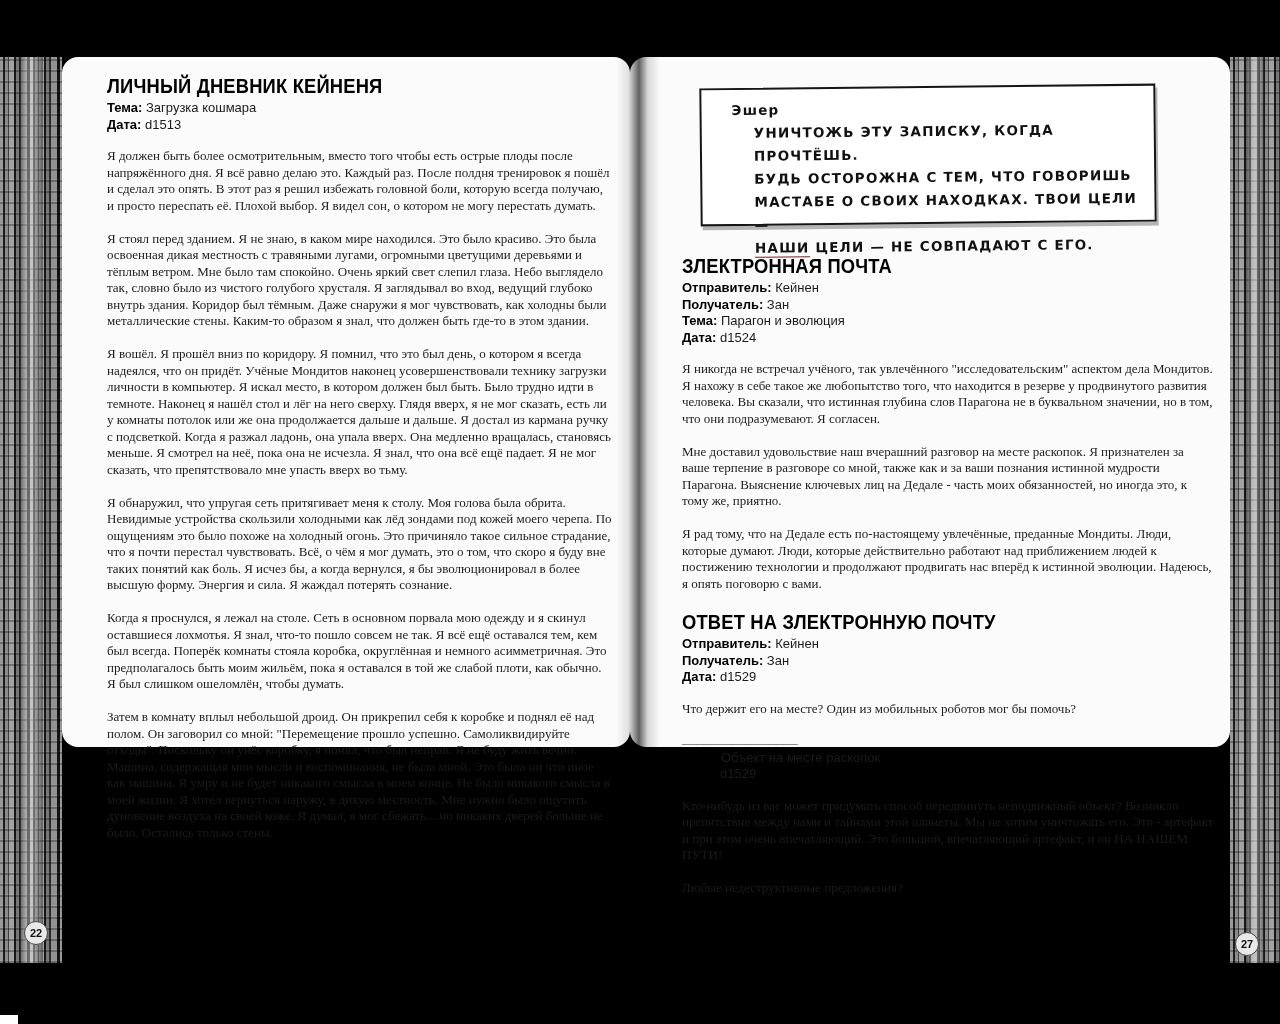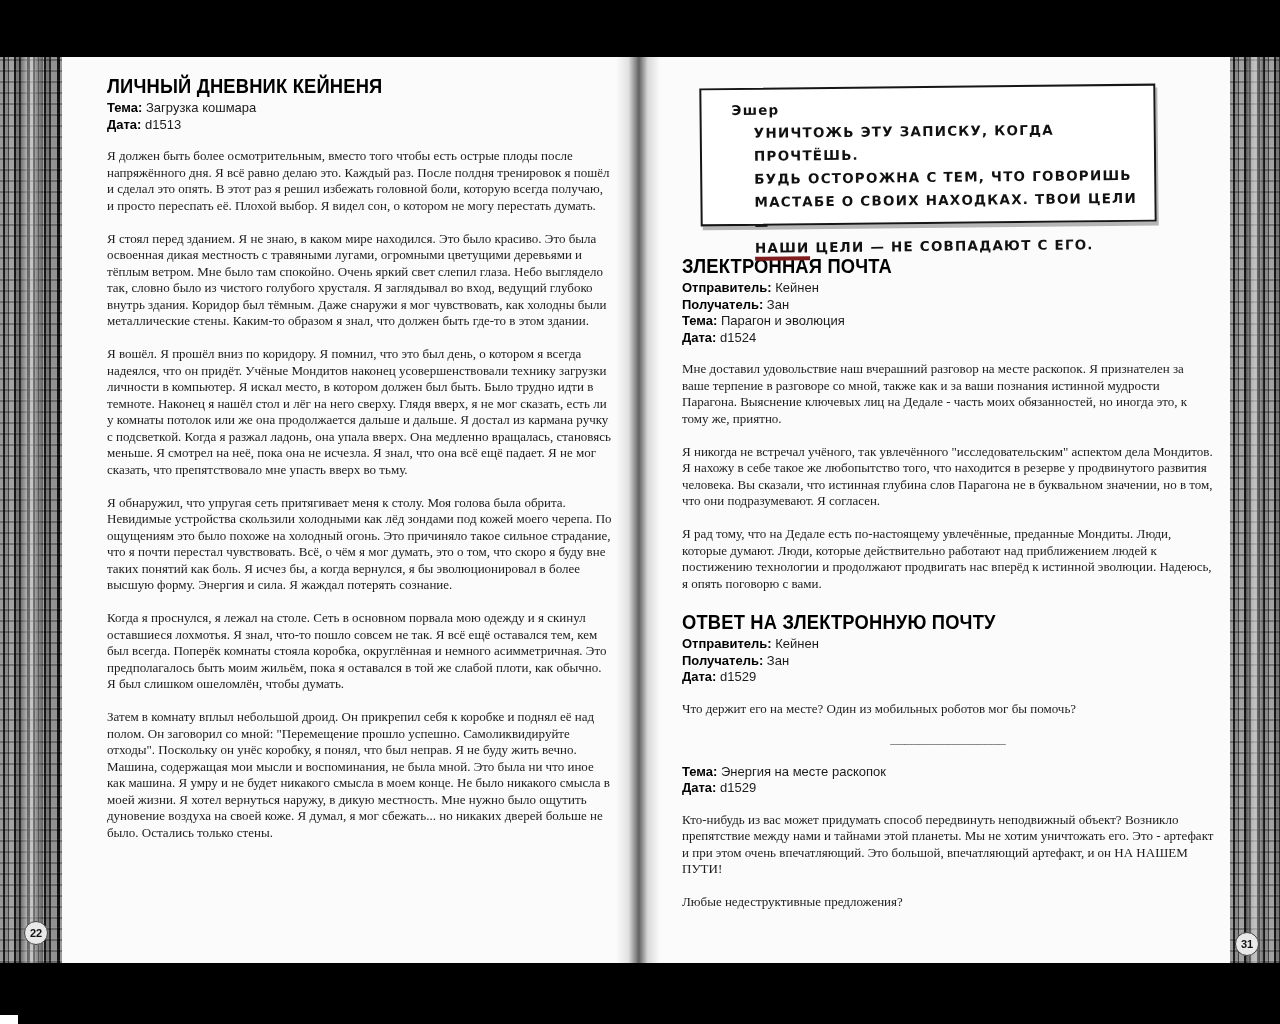--- a/index.html
+++ b/index.html
@@ -18,21 +18,21 @@
         #a2a2a2 9px 14px, #161616 14px 16px, #777 16px 19px, #2a2a2a 19px 21px,
         #929292 21px 27px, #121212 27px 30px);
   }
   .strip-left{left:0;width:62px;}
   .strip-right{left:1230px;width:50px;}
   .strip::after{
     content:"";position:absolute;left:30%;top:0;width:40%;height:100%;
     background:linear-gradient(90deg,rgba(0,0,0,.35),rgba(255,255,255,.35) 35%,rgba(255,255,255,.45) 55%,rgba(0,0,0,.4));
   }
   
-  .page{position:absolute;top:57px;height:906px;background:#fbfbfb;color:#1b1b1b;}
+  .page{position:absolute;top:57px;height:690px;background:#fbfbfb;color:#1b1b1b;border-radius:16px;}
   .page-left{left:62px;width:568px;}
   .page-right{left:630px;width:600px;}
   .gutter{
     position:absolute;left:616px;top:57px;width:44px;height:906px;pointer-events:none;z-index:5;
     background:linear-gradient(90deg, rgba(0,0,0,0) 0%, rgba(0,0,0,.10) 28%, rgba(0,0,0,.50) 47%, rgba(0,0,0,.62) 52%, rgba(0,0,0,.14) 72%, rgba(0,0,0,0) 100%);
   }
   .corner-artifact{position:absolute;left:0;top:1015px;width:18px;height:9px;background:#fff;}
   
   .badge{
     position:absolute;z-index:6;width:22px;height:22px;border-radius:50%;
@@ -46,33 +46,33 @@
   .col-left{left:45px;top:19px;width:506px;}
   .col-right{left:52px;top:199px;width:532px;}
   h1{
     font-size:19.5px;line-height:21px;font-weight:800;letter-spacing:.2px;margin:0 0 3px;
     color:#000;transform:scaleX(.94);transform-origin:left center;white-space:nowrap;
   }
   .meta{margin:0 0 15px;}
   .fld b{font-weight:bold;color:#000;}
   .fld span{color:#1b1b1b;}
   p{margin:0 0 16.5px;font-family:Liberation Serif, serif;}
-  .sep{line-height:10px;margin:0 0 20px;font-weight:bold;letter-spacing:0;text-align:center;}
+  .sep{line-height:10px;margin:0 0 6px;font-weight:bold;letter-spacing:0;}
   .sect2{margin-top:20px;}
   
   .note{
     position:absolute;left:700px;top:86px;width:456px;height:138px;z-index:4;
     background:#fff;border:2px solid #161616;transform:rotate(-0.6deg);
     box-shadow:2px 4px 0 rgba(0,0,0,.28);
     padding:9px 0 0 30px;box-sizing:border-box;
     font-family:"DejaVu Sans",sans-serif;font-weight:700;
     font-size:13.5px;line-height:23px;letter-spacing:1.2px;color:#111;
   }
   .note .indent{padding-left:22px;}
-  .note .u{border-bottom:4px solid #7f1d1d;padding-bottom:1px;}
+  .note .u{border-bottom:1px solid #7f1d1d;padding-bottom:1px;}
 </style>
 </head>
 <body>
 
 <div>
 
   <div class="strip strip-left"></div>
   <div class="strip strip-right"></div>
 
   <div class="page page-left">
@@ -112,22 +112,22 @@
         </div>
         <div class="fld">
           <b>Тема:</b>
           <span>Парагон и эволюция</span>
         </div>
         <div class="fld">
           <b>Дата:</b>
           <span>d1524</span>
         </div>
       </div>
+      <p>Я никогда не встречал учёного, так увлечённого "исследовательским" аспектом дела Мондитов. Я нахожу в себе такое же любопытство того, что находится в резерве у продвинутого развития человека. Вы сказали, что истинная глубина слов Парагона не в буквальном значении, но в том, что они подразумевают. Я согласен.</p>
       <p>Мне доставил удовольствие наш вчерашний разговор на месте раскопок. Я признателен за ваше терпение в разговоре со мной, также как и за ваши познания истинной мудрости Парагона. Выяснение ключевых лиц на Дедале - часть моих обязанностей, но иногда это, к тому же, приятно.</p>
-      <p>Я никогда не встречал учёного, так увлечённого "исследовательским" аспектом дела Мондитов. Я нахожу в себе такое же любопытство того, что находится в резерве у продвинутого развития человека. Вы сказали, что истинная глубина слов Парагона не в буквальном значении, но в том, что они подразумевают. Я согласен.</p>
       <p>Я рад тому, что на Дедале есть по-настоящему увлечённые, преданные Мондиты. Люди, которые думают. Люди, которые действительно работают над приближением людей к постижению технологии и продолжают продвигать нас вперёд к истинной эволюции. Надеюсь, я опять поговорю с вами.</p>
 
       <h1 class="sect2">ОТВЕТ НА ЗЛЕКТРОННУЮ ПОЧТУ</h1>
       <div class="meta">
         <div class="fld">
           <b>Отправитель:</b>
           <span>Кейнен</span>
         </div>
         <div class="fld">
           <b>Получатель:</b>
@@ -136,21 +136,21 @@
         <div class="fld">
           <b>Дата:</b>
           <span>d1529</span>
         </div>
       </div>
       <p>Что держит его на месте? Один из мобильных роботов мог бы помочь?</p>
       <div class="sep">________________</div>
       <div class="meta">
         <div class="fld">
           <b>Тема:</b>
-          <span>Энергия на месте раскопок</span>
+          <span>Объект на месте раскопок</span>
         </div>
         <div class="fld">
           <b>Дата:</b>
           <span>d1529</span>
         </div>
       </div>
       <p>Кто-нибудь из вас может придумать способ передвинуть неподвижный объект? Возникло препятствие между нами и тайнами этой планеты. Мы не хотим уничтожать его. Это - артефакт и при этом очень впечатляющий. Это большой, впечатляющий артефакт, и он НА НАШЕМ ПУТИ!</p>
       <p>Любые недеструктивные предложения?</p>
     </div>
   </div>
@@ -159,16 +159,16 @@
     <div>Эшер</div>
     <div class="indent">УНИЧТОЖЬ ЭТУ ЗАПИСКУ, КОГДА ПРОЧТЁШЬ.</div>
     <div class="indent">БУДЬ ОСТОРОЖНА С ТЕМ, ЧТО ГОВОРИШЬ</div>
     <div class="indent">МАСТАБЕ О СВОИХ НАХОДКАХ. ТВОИ ЦЕЛИ —</div>
     <div class="indent"><span class="u">НАШИ</span><span> ЦЕЛИ — НЕ СОВПАДАЮТ С ЕГО.</span></div>
   </div>
 
   <div class="gutter"></div>
 
   <div class="badge badge-left">22</div>
-  <div class="badge badge-right">31</div>
+  <div class="badge badge-right">27</div>
 
   <div class="corner-artifact"></div>
 </div>
 
 </body></html>

